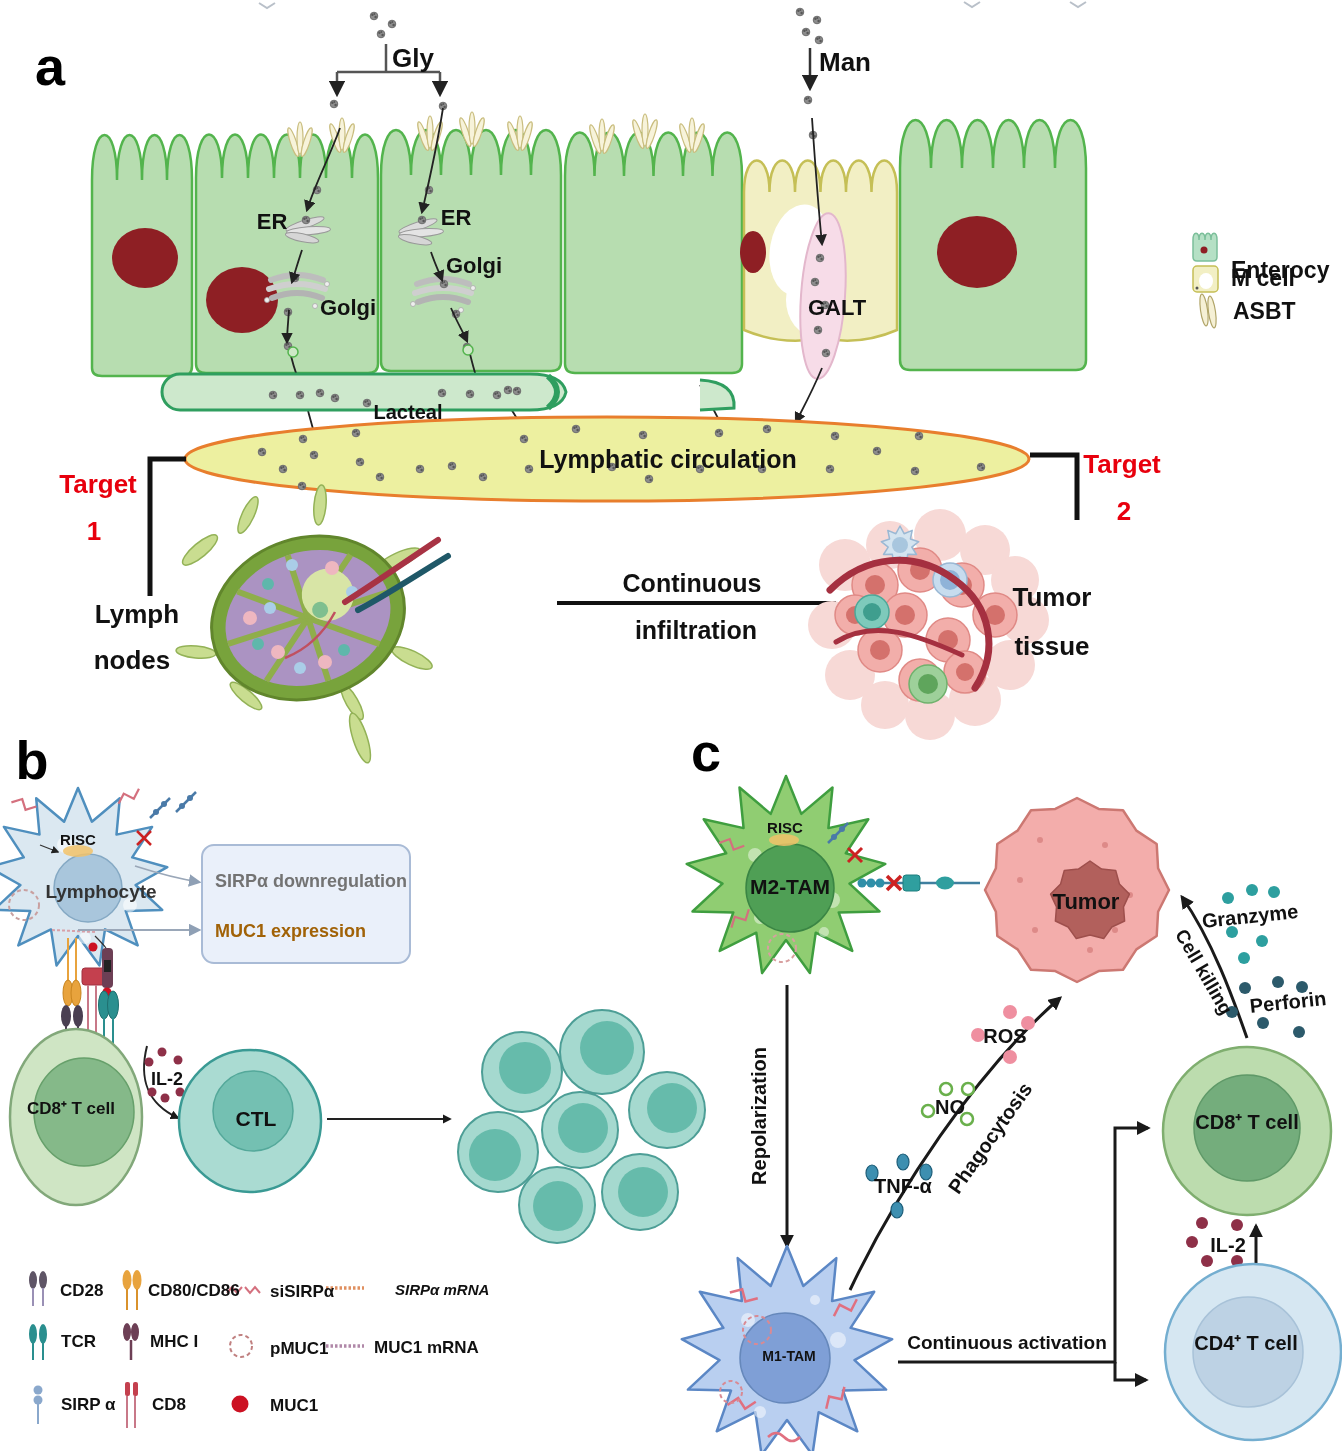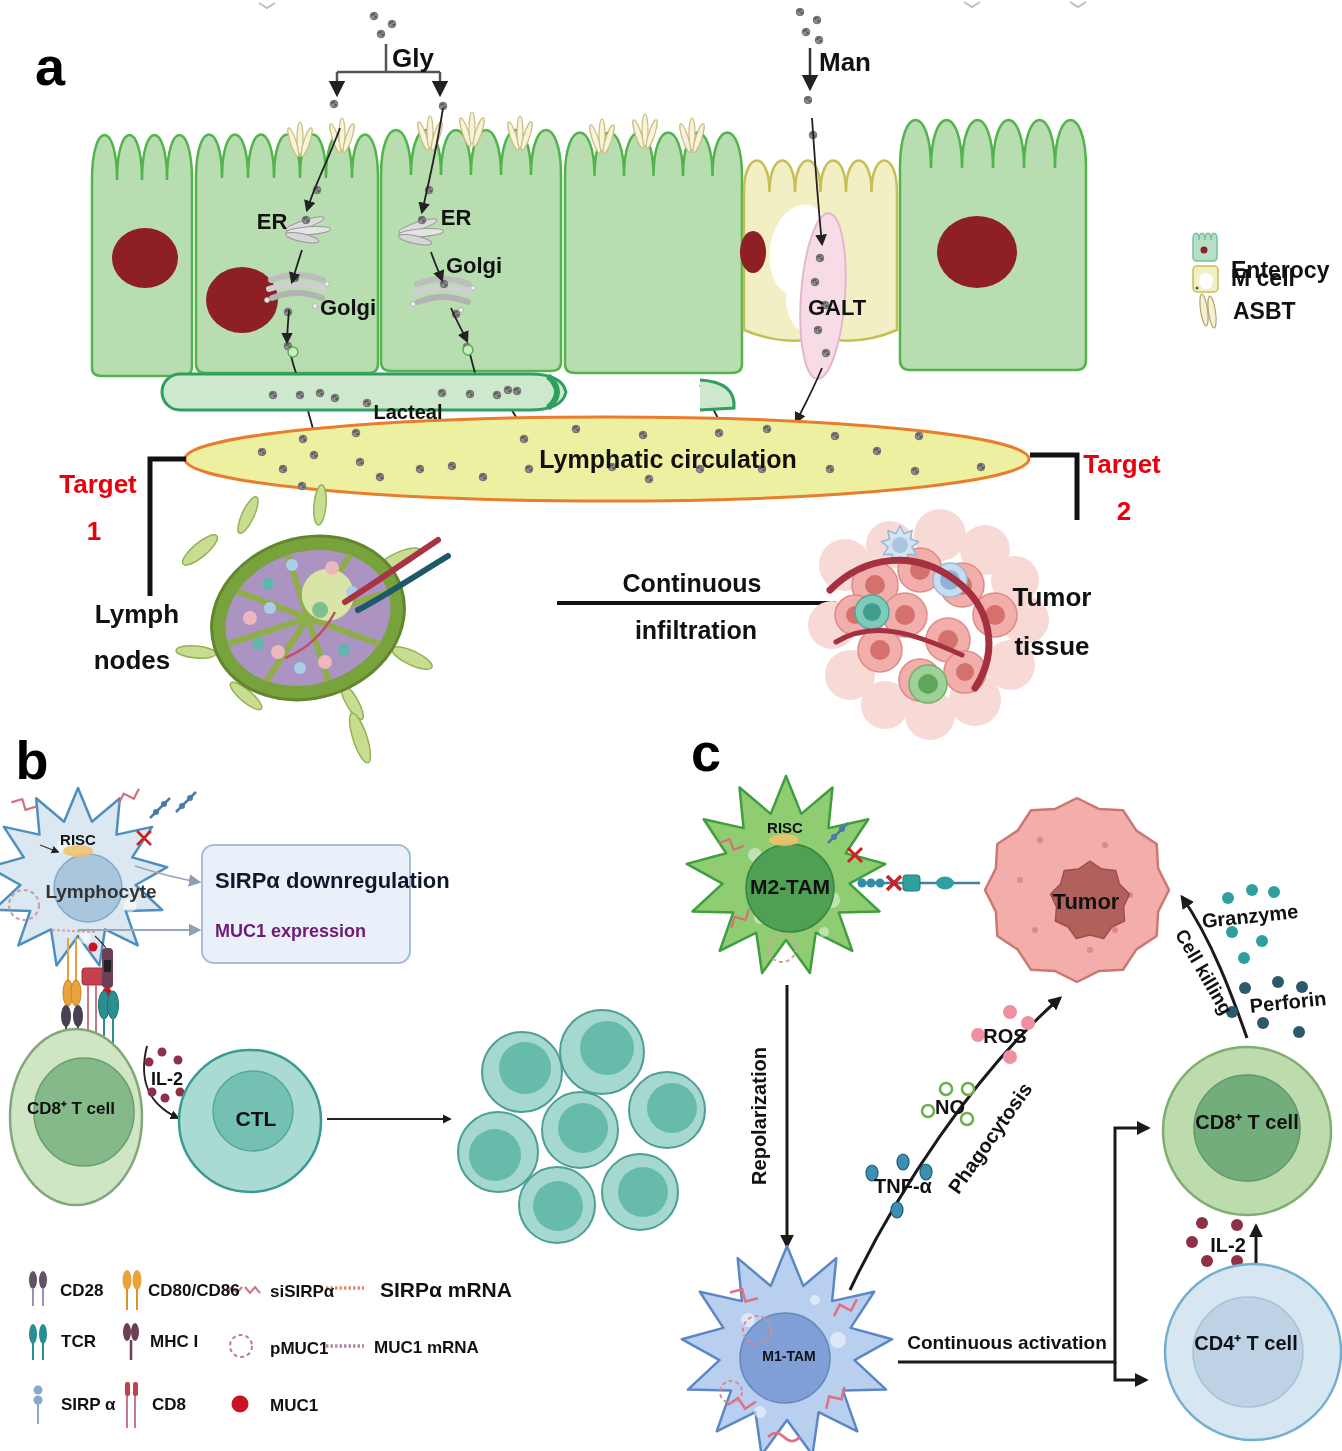--- a/index.html
+++ b/index.html
@@ -608,29 +608,29 @@
 <div class="lbl" style="left:696px;top:630px;font-size:25px;">infiltration</div>
 <div class="lbl" style="left:1052px;top:597px;font-size:26px;">Tumor</div>
 <div class="lbl" style="left:1052px;top:646px;font-size:26px;">tissue</div>
 <div class="lbl lblL" style="left:1231px;top:259px;font-size:23px;margin-top:11px;">Enterocy</div>
 <div class="lbl lblL" style="left:1231px;top:278px;font-size:23px;">M cell</div>
 <div class="lbl lblL" style="left:1233px;top:311px;font-size:23px;">ASBT</div>
 
 <div class="lbl pnl" style="left:32px;top:760px;">b</div>
 <div class="lbl" style="left:78px;top:839px;font-size:15px;">RISC</div>
 <div class="lbl" style="left:101px;top:891px;font-size:19px;color:#333;">Lymphocyte</div>
-<div class="lbl lblL" style="left:215px;top:881px;font-size:22px;color:#0f172a;">SIRPα downregulation</div>
-<div class="lbl lblL" style="left:215px;top:931px;font-size:18px;color:#701a75;">MUC1 expression</div>
+<div class="lbl lblL" style="left:215px;top:881px;font-size:18px;color:#737373;">SIRPα downregulation</div>
+<div class="lbl lblL" style="left:215px;top:931px;font-size:18px;color:#a16207;">MUC1 expression</div>
 <div class="lbl" style="left:71px;top:1108px;font-size:17px;">CD8⁺ T cell</div>
 <div class="lbl" style="left:167px;top:1079px;font-size:18px;">IL-2</div>
 <div class="lbl" style="left:256px;top:1118px;font-size:21px;">CTL</div>
 <div class="lbl lblL" style="left:60px;top:1290px;font-size:17px;">CD28</div>
 <div class="lbl lblL" style="left:148px;top:1290px;font-size:17px;">CD80/CD86</div>
 <div class="lbl lblL" style="left:270px;top:1291px;font-size:17px;">siSIRPα</div>
-<div class="lbl lblL" style="left:380px;top:1289px;font-size:21px;">SIRPα mRNA</div>
+<div class="lbl lblL" style="left:395px;top:1289px;font-size:15px;font-style:italic;">SIRPα mRNA</div>
 <div class="lbl lblL" style="left:61px;top:1341px;font-size:17px;">TCR</div>
 <div class="lbl lblL" style="left:150px;top:1341px;font-size:17px;">MHC I</div>
 <div class="lbl lblL" style="left:270px;top:1348px;font-size:17px;">pMUC1</div>
 <div class="lbl lblL" style="left:374px;top:1347px;font-size:17px;">MUC1 mRNA</div>
 <div class="lbl lblL" style="left:61px;top:1404px;font-size:17px;">SIRP α</div>
 <div class="lbl lblL" style="left:152px;top:1404px;font-size:17px;">CD8</div>
 <div class="lbl lblL" style="left:270px;top:1405px;font-size:17px;text-align:center;">MUC1</div>
 
 <div class="lbl pnl" style="left:706px;top:752px;">c</div>
 <div class="lbl" style="left:785px;top:827px;font-size:15px;">RISC</div>

